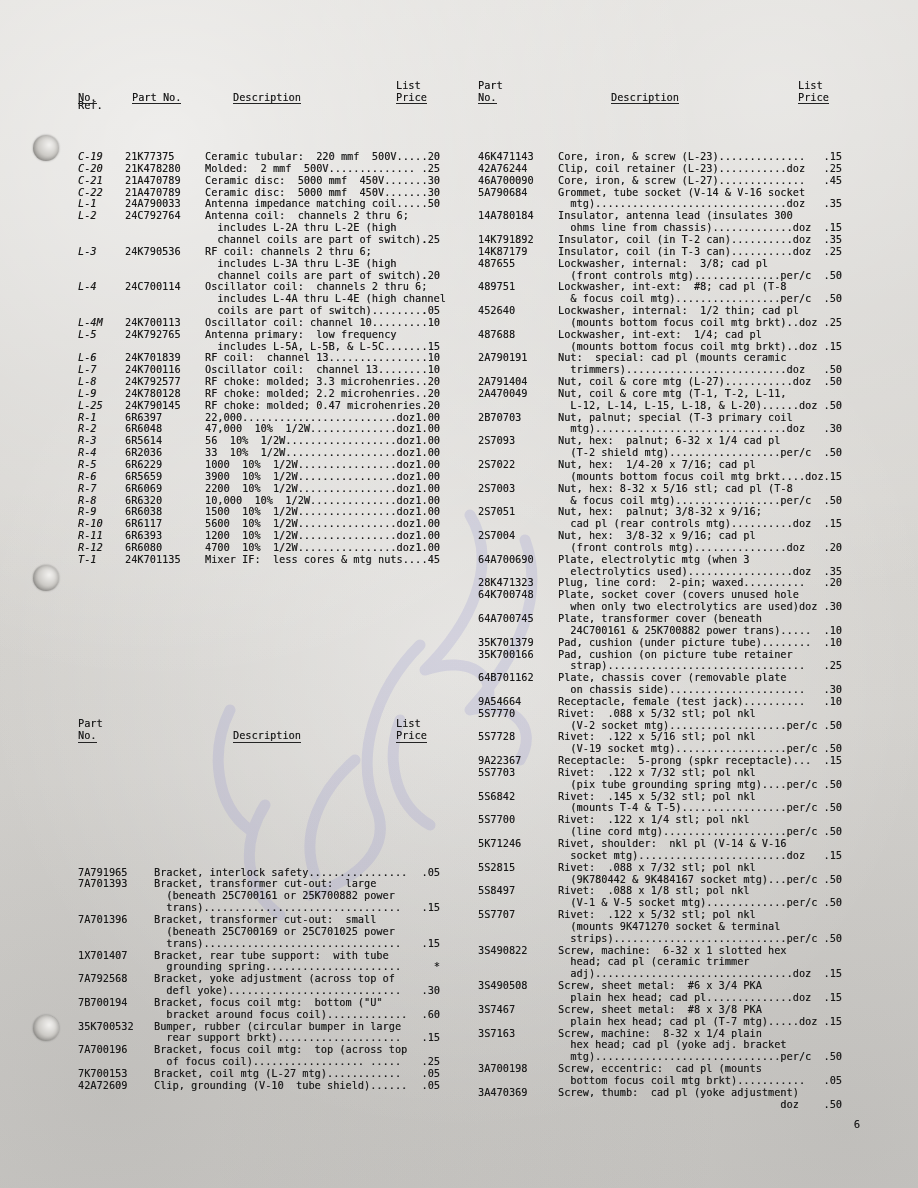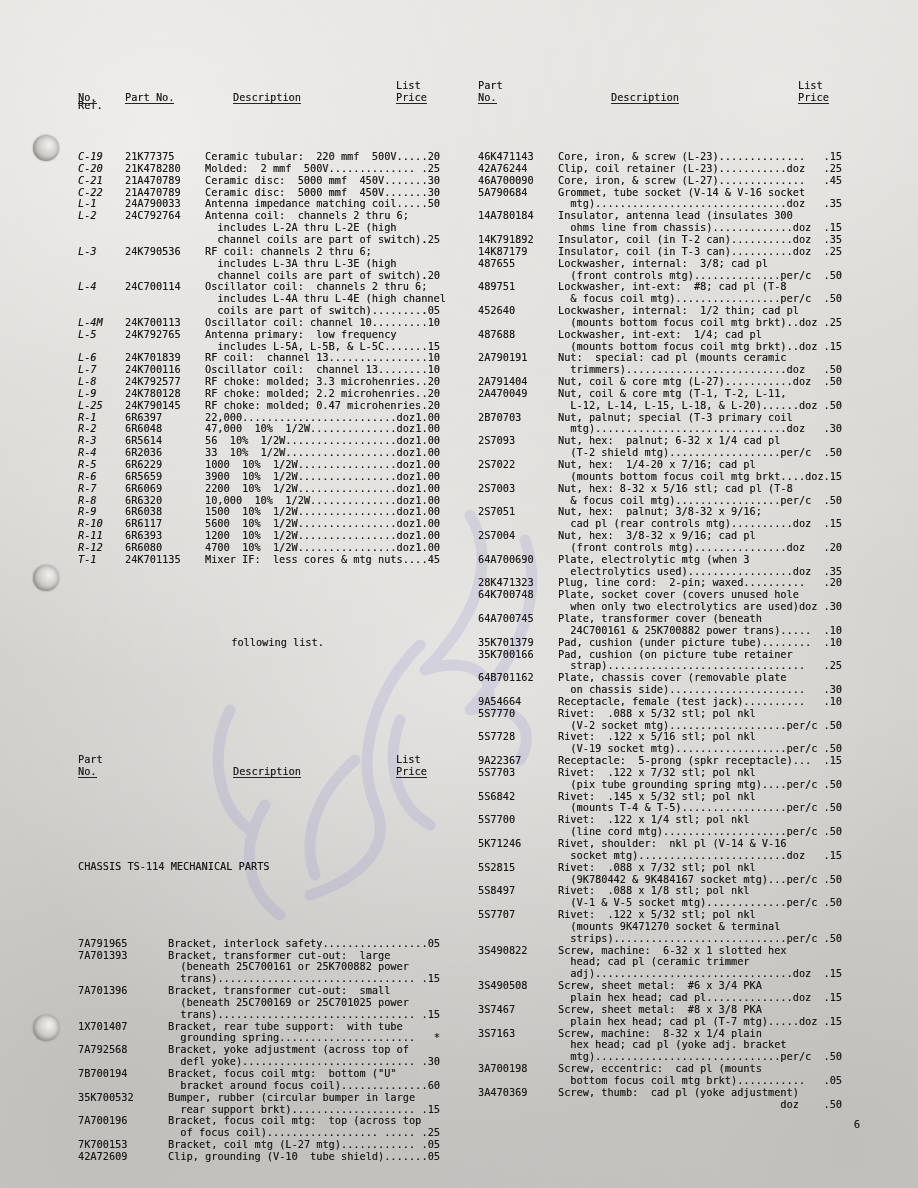--- a/index.html
+++ b/index.html
@@ -87,21 +87,21 @@
   .row .price { position: absolute; text-align: right; }
 
   
   .left .ref   { left: 0px; }
   .left .pn    { left: 47px; }
   .left .desc  { left: 127px; }
   .left .price { left: 300px; width: 62px; }
 
   
   .left2 .pn   { left: 0px; }
-  .left2 .desc { left: 90px; }
+  .left2 .desc { left: 76px; }
   .left2 .price{ left: 300px; width: 62px; }
 
   
   .right .pn   { left: 0px; }
   .right .desc { left: 80px; }
   .right .price{ left: 302px; width: 62px; }
 
   .spacer { height: 11.85px; }
   .spacer-sm { height: 6px; }
   .note { white-space: pre; }
@@ -140,43 +140,41 @@
   <div class="hole h2"></div>
   <div class="hole h3"></div>
 
   <div class="content">
 
     <div class="col left">
 
       <div class="hdr">
         <span class="cell" style="left:0px;  top:4px;margin-top:16px;"><span>Ref.</span></span>
         <span class="cell" style="left:0px;  top:12px;"><span class="u">No.</span></span>
-        <span class="cell" style="left:47px; top:12px;"><span class="u">Part No.</span></span>
+        <span class="cell" style="left:54px; top:12px;"><span class="u">Part No.</span></span>
         <span class="cell" style="left:155px;top:12px;"><span class="u">Description</span></span>
         <span class="cell" style="left:318px;top:0px;"><span>List</span></span>
         <span class="cell" style="left:318px;top:12px;"><span class="u">Price</span></span>
       </div>
 
       <div id="left-table1-rows"><div class="row" style="height: 11.85px;"><span class="ref">C-19</span><span class="pn">21K77375</span><span class="desc">Ceramic tubular:  220 mmf  500V....</span><span class="price">.20</span></div><div class="row" style="height: 11.85px;"><span class="ref">C-20</span><span class="pn">21K478280</span><span class="desc">Molded:  2 mmf  500V..............</span><span class="price">.25</span></div><div class="row" style="height: 11.85px;"><span class="ref">C-21</span><span class="pn">21A470789</span><span class="desc">Ceramic disc:  5000 mmf  450V......</span><span class="price">.30</span></div><div class="row" style="height: 11.85px;"><span class="ref">C-22</span><span class="pn">21A470789</span><span class="desc">Ceramic disc:  5000 mmf  450V......</span><span class="price">.30</span></div><div class="row" style="height: 11.85px;"><span class="ref">L-1</span><span class="pn">24A790033</span><span class="desc">Antenna impedance matching coil....</span><span class="price">.50</span></div><div class="row" style="height: 11.85px;"><span class="ref">L-2</span><span class="pn">24C792764</span><span class="desc">Antenna coil:  channels 2 thru 6;</span><span class="price"></span></div><div class="row" style="height: 11.85px;"><span class="ref"></span><span class="pn"></span><span class="desc">  includes L-2A thru L-2E (high</span><span class="price"></span></div><div class="row" style="height: 11.85px;"><span class="ref"></span><span class="pn"></span><span class="desc">  channel coils are part of switch).</span><span class="price">.25</span></div><div class="row" style="height: 11.85px;"><span class="ref">L-3</span><span class="pn">24K790536</span><span class="desc">RF coil: channels 2 thru 6;</span><span class="price"></span></div><div class="row" style="height: 11.85px;"><span class="ref"></span><span class="pn"></span><span class="desc">  includes L-3A thru L-3E (high</span><span class="price"></span></div><div class="row" style="height: 11.85px;"><span class="ref"></span><span class="pn"></span><span class="desc">  channel coils are part of switch).</span><span class="price">.20</span></div><div class="row" style="height: 11.85px;"><span class="ref">L-4</span><span class="pn">24C700114</span><span class="desc">Oscillator coil:  channels 2 thru 6;</span><span class="price"></span></div><div class="row" style="height: 11.85px;"><span class="ref"></span><span class="pn"></span><span class="desc">  includes L-4A thru L-4E (high channel</span><span class="price"></span></div><div class="row" style="height: 11.85px;"><span class="ref"></span><span class="pn"></span><span class="desc">  coils are part of switch).........</span><span class="price">.05</span></div><div class="row" style="height: 11.85px;"><span class="ref">L-4M</span><span class="pn">24K700113</span><span class="desc">Oscillator coil: channel 10........</span><span class="price">.10</span></div><div class="row" style="height: 11.85px;"><span class="ref">L-5</span><span class="pn">24K792765</span><span class="desc">Antenna primary:  low frequency</span><span class="price"></span></div><div class="row" style="height: 11.85px;"><span class="ref"></span><span class="pn"></span><span class="desc">  includes L-5A, L-5B, &amp; L-5C......</span><span class="price">.15</span></div><div class="row" style="height: 11.85px;"><span class="ref">L-6</span><span class="pn">24K701839</span><span class="desc">RF coil:  channel 13...............</span><span class="price">.10</span></div><div class="row" style="height: 11.85px;"><span class="ref">L-7</span><span class="pn">24K700116</span><span class="desc">Oscillator coil:  channel 13.......</span><span class="price">.10</span></div><div class="row" style="height: 11.85px;"><span class="ref">L-8</span><span class="pn">24K792577</span><span class="desc">RF choke: molded; 3.3 microhenries.</span><span class="price">.20</span></div><div class="row" style="height: 11.85px;"><span class="ref">L-9</span><span class="pn">24K780128</span><span class="desc">RF choke: molded; 2.2 microhenries.</span><span class="price">.20</span></div><div class="row" style="height: 11.85px;"><span class="ref">L-25</span><span class="pn">24K790145</span><span class="desc">RF choke: molded; 0.47 microhenries</span><span class="price">.20</span></div><div class="row" style="height: 11.85px;"><span class="ref">R-1</span><span class="pn">6R6397</span><span class="desc">22,000.........................doz</span><span class="price">1.00</span></div><div class="row" style="height: 11.85px;"><span class="ref">R-2</span><span class="pn">6R6048</span><span class="desc">47,000  10%  1/2W..............doz</span><span class="price">1.00</span></div><div class="row" style="height: 11.85px;"><span class="ref">R-3</span><span class="pn">6R5614</span><span class="desc">56  10%  1/2W..................doz</span><span class="price">1.00</span></div><div class="row" style="height: 11.85px;"><span class="ref">R-4</span><span class="pn">6R2036</span><span class="desc">33  10%  1/2W..................doz</span><span class="price">1.00</span></div><div class="row" style="height: 11.85px;"><span class="ref">R-5</span><span class="pn">6R6229</span><span class="desc">1000  10%  1/2W................doz</span><span class="price">1.00</span></div><div class="row" style="height: 11.85px;"><span class="ref">R-6</span><span class="pn">6R5659</span><span class="desc">3900  10%  1/2W................doz</span><span class="price">1.00</span></div><div class="row" style="height: 11.85px;"><span class="ref">R-7</span><span class="pn">6R6069</span><span class="desc">2200  10%  1/2W................doz</span><span class="price">1.00</span></div><div class="row" style="height: 11.85px;"><span class="ref">R-8</span><span class="pn">6R6320</span><span class="desc">10,000  10%  1/2W..............doz</span><span class="price">1.00</span></div><div class="row" style="height: 11.85px;"><span class="ref">R-9</span><span class="pn">6R6038</span><span class="desc">1500  10%  1/2W................doz</span><span class="price">1.00</span></div><div class="row" style="height: 11.85px;"><span class="ref">R-10</span><span class="pn">6R6117</span><span class="desc">5600  10%  1/2W................doz</span><span class="price">1.00</span></div><div class="row" style="height: 11.85px;"><span class="ref">R-11</span><span class="pn">6R6393</span><span class="desc">1200  10%  1/2W................doz</span><span class="price">1.00</span></div><div class="row" style="height: 11.85px;"><span class="ref">R-12</span><span class="pn">6R6080</span><span class="desc">4700  10%  1/2W................doz</span><span class="price">1.00</span></div><div class="row" style="height: 11.85px;"><span class="ref">T-1</span><span class="pn">24K701135</span><span class="desc">Mixer IF:  less cores &amp; mtg nuts...</span><span class="price">.45</span></div></div>
 
       <div class="spacer"></div>
-      <div class="note" style="padding-left:110px;">       following list.</div>
 
       <div style="height:34px;"></div>
 
       <div class="hdr left2">
         <span class="cell" style="left:0px;  top:0px;"><span>Part</span></span>
         <span class="cell" style="left:0px;  top:12px;"><span class="u">No.</span></span>
         <span class="cell" style="left:155px;top:12px;"><span class="u">Description</span></span>
         <span class="cell" style="left:318px;top:0px;"><span>List</span></span>
         <span class="cell" style="left:318px;top:12px;"><span class="u">Price</span></span>
       </div>
 
       <div class="spacer"></div>
-      <div class="section-title">CHASSIS TS-114 MECHANICAL PARTS</div>
       <div class="spacer-sm"></div>
 
       <div id="left-table2-rows" class="left2"><div class="row" style="height: 11.85px;"><span class="pn">7A791965</span><span class="desc">Bracket, interlock safety................</span><span class="price">.05</span></div><div class="row" style="height: 11.85px;"><span class="pn">7A701393</span><span class="desc">Bracket, transformer cut-out:  large</span><span class="price"></span></div><div class="row" style="height: 11.85px;"><span class="pn"></span><span class="desc">  (beneath 25C700161 or 25K700882 power</span><span class="price"></span></div><div class="row" style="height: 11.85px;"><span class="pn"></span><span class="desc">  trans)................................</span><span class="price">.15</span></div><div class="row" style="height: 11.85px;"><span class="pn">7A701396</span><span class="desc">Bracket, transformer cut-out:  small</span><span class="price"></span></div><div class="row" style="height: 11.85px;"><span class="pn"></span><span class="desc">  (beneath 25C700169 or 25C701025 power</span><span class="price"></span></div><div class="row" style="height: 11.85px;"><span class="pn"></span><span class="desc">  trans)................................</span><span class="price">.15</span></div><div class="row" style="height: 11.85px;"><span class="pn">1X701407</span><span class="desc">Bracket, rear tube support:  with tube</span><span class="price"></span></div><div class="row" style="height: 11.85px;"><span class="pn"></span><span class="desc">  grounding spring......................</span><span class="price">*</span></div><div class="row" style="height: 11.85px;"><span class="pn">7A792568</span><span class="desc">Bracket, yoke adjustment (across top of</span><span class="price"></span></div><div class="row" style="height: 11.85px;"><span class="pn"></span><span class="desc">  defl yoke)............................</span><span class="price">.30</span></div><div class="row" style="height: 11.85px;"><span class="pn">7B700194</span><span class="desc">Bracket, focus coil mtg:  bottom ("U"</span><span class="price"></span></div><div class="row" style="height: 11.85px;"><span class="pn"></span><span class="desc">  bracket around focus coil).............</span><span class="price">.60</span></div><div class="row" style="height: 11.85px;"><span class="pn">35K700532</span><span class="desc">Bumper, rubber (circular bumper in large</span><span class="price"></span></div><div class="row" style="height: 11.85px;"><span class="pn"></span><span class="desc">  rear support brkt)....................</span><span class="price">.15</span></div><div class="row" style="height: 11.85px;"><span class="pn">7A700196</span><span class="desc">Bracket, focus coil mtg:  top (across top</span><span class="price"></span></div><div class="row" style="height: 11.85px;"><span class="pn"></span><span class="desc">  of focus coil).................. .....</span><span class="price">.25</span></div><div class="row" style="height: 11.85px;"><span class="pn">7K700153</span><span class="desc">Bracket, coil mtg (L-27 mtg)............</span><span class="price">.05</span></div><div class="row" style="height: 11.85px;"><span class="pn">42A72609</span><span class="desc">Clip, grounding (V-10  tube shield)......</span><span class="price">.05</span></div></div>
     </div>
 
     <div class="col right">
 
       <div class="hdr">
         <span class="cell" style="left:0px;  top:0px;"><span>Part</span></span>
         <span class="cell" style="left:0px;  top:12px;"><span class="u">No.</span></span>

